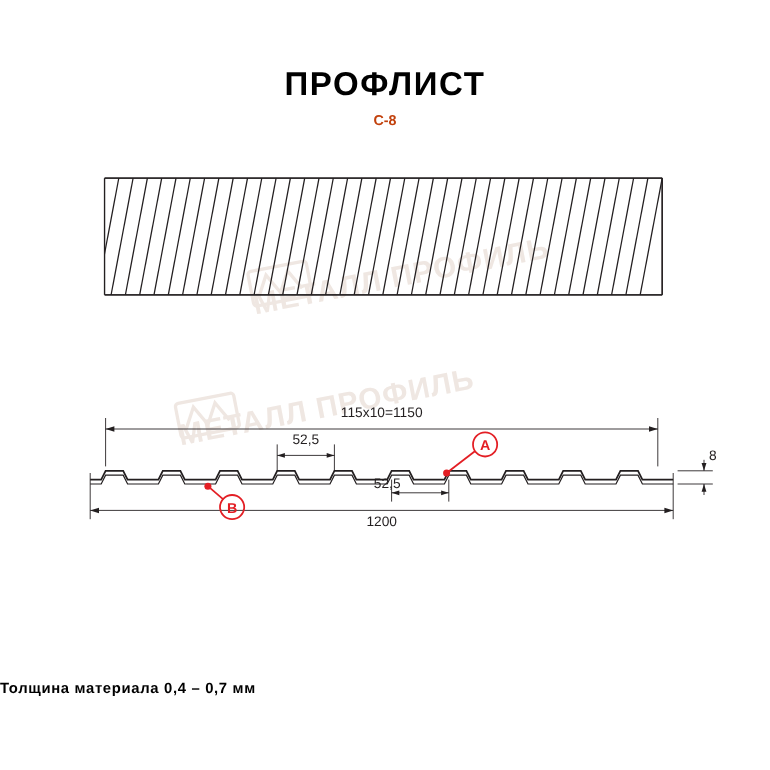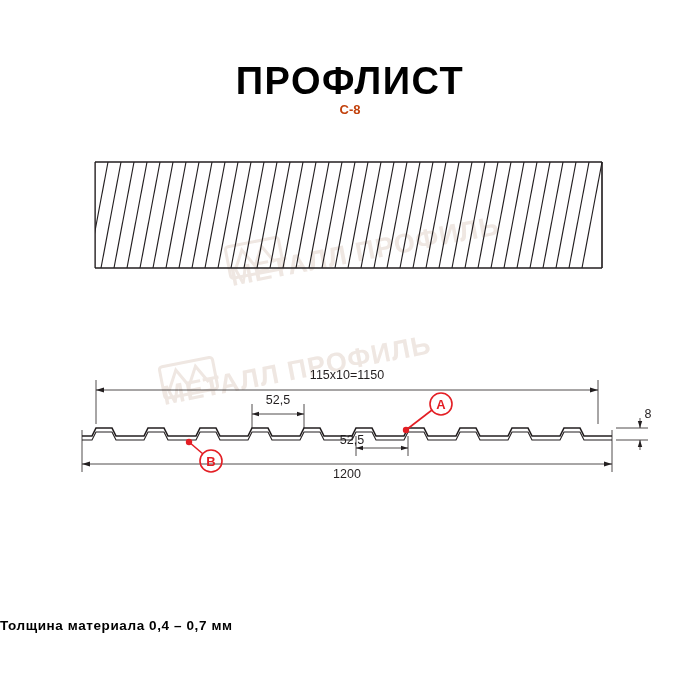--- a/index.html
+++ b/index.html
@@ -18,21 +18,21 @@
   .page {
     position: absolute;
     inset: 0;
   }
   .title {
     position: absolute;
     top: 60px;
     left: 0;
     width: 700px;
     text-align: center;
-    font-size: 38px;
+    font-size: 30px;
     font-weight: bold;
     letter-spacing: 1.5px;
     color: #000;
   }
   .subtitle {
     position: absolute;
     top: 102px;
     left: 0;
     width: 700px;
     text-align: center;

